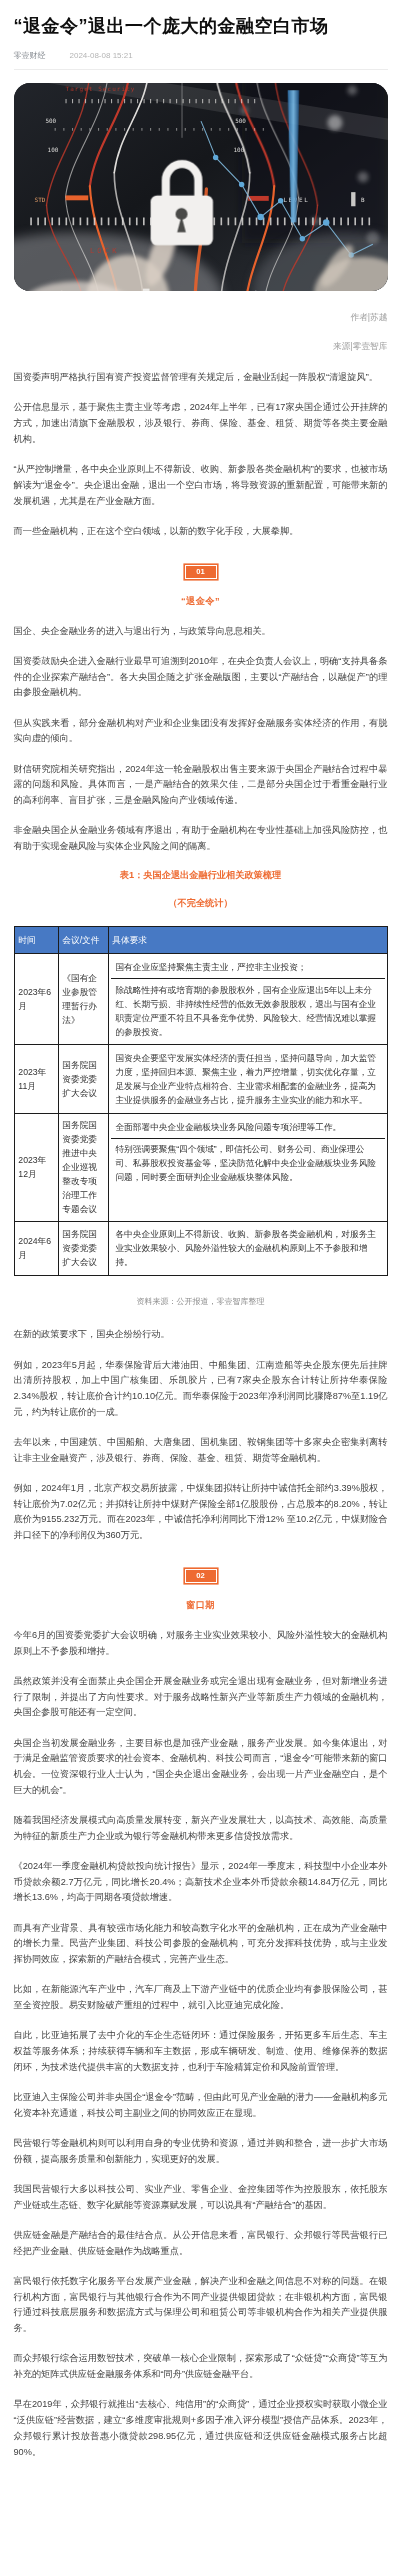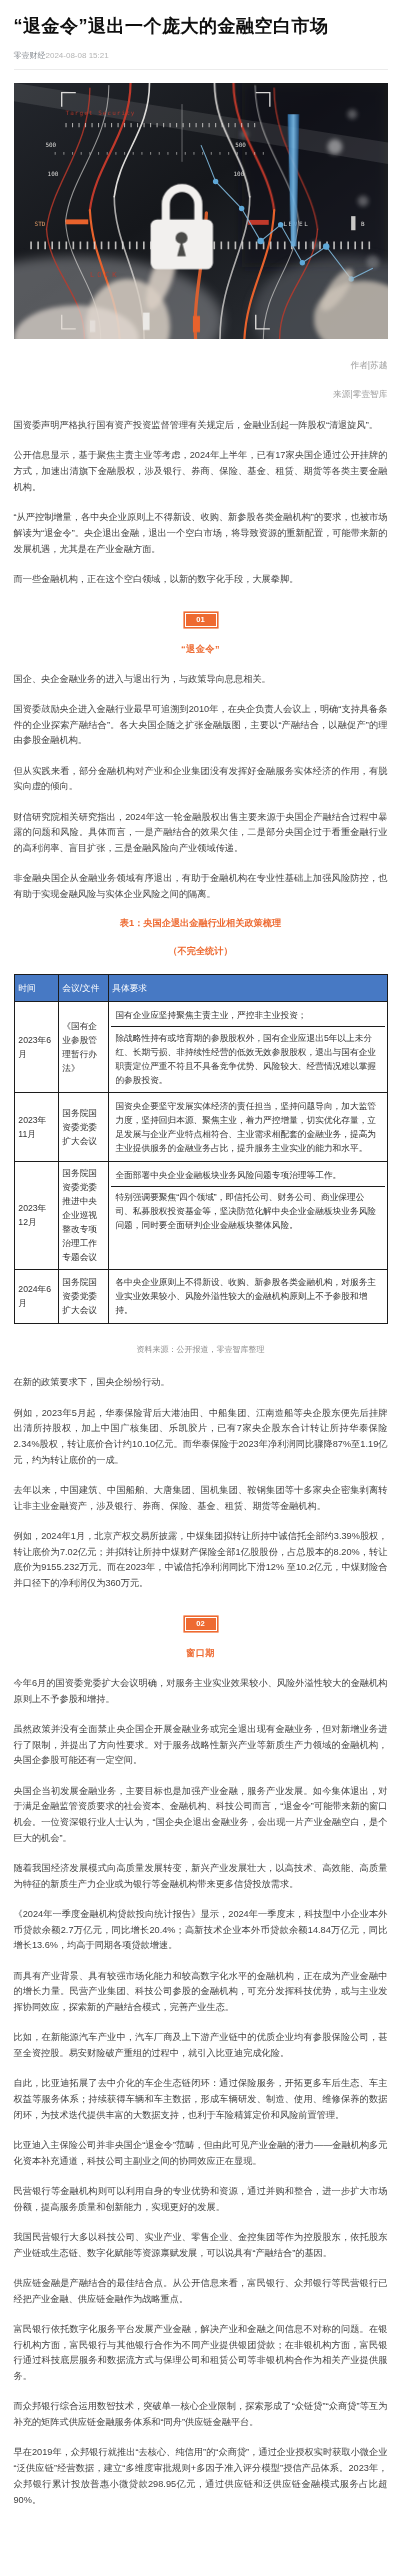--- a/index.html
+++ b/index.html
@@ -1,25 +1,25 @@
 <!DOCTYPE html>
 <html lang="zh" style="font-size:8.7px"><head>
 <meta charset="utf-8">
 <style>
   * { margin:0; padding:0; box-sizing:border-box; }
   body { background:#ffffff; font-family:"Liberation Sans","DejaVu Sans",sans-serif; }
   .page { width:401px; margin:0 auto; background:#fff; padding:13.5px 13.5px 21.7px; }
 
   .title { font-size:18px; line-height:1.38; font-weight:700; color:#0f0f0f; letter-spacing:0.5px; margin-top:0; }
-  .byline { display:flex; align-items:baseline; gap:0; margin-top:12px; font-size:8px; }
+  .byline { display:flex; align-items:baseline; gap:24px; margin-top:12px; font-size:8px; }
   .byline .account { color:#84898f; }
   .byline .date { color:#b5b5b5; }
   .divider { border-bottom:0.5px solid #ececec; margin-top:7.6px; }
 
-  .hero { margin-top:13px; border-radius:0; overflow:hidden; height:256px; background:#1c1f24; }
+  .hero { margin-top:13px; border-radius:16px; overflow:hidden; height:208px; background:#1c1f24; }
   .hero svg { display:block; width:100%; height:100%; }
 
   .credit { text-align:right; color:#9e9e9e; font-size:8.7px; margin:0 0 17.3px; }
   .credit.first { margin-top:20.6px; }
 
   .para { font-size:9.2px; line-height:15.7px; color:#3f3f3f; text-align:justify; margin:0 0 14.6px; }
 
   .sec-badge { width:32px; height:14px; margin:25px auto 0; background:#ee6a31; border:0.5px solid #fff;
                box-shadow:0 0 0 1.6px #ee6a31; color:#fff; font-weight:700; font-size:7.6px;
                display:flex; align-items:center; justify-content:center; }

